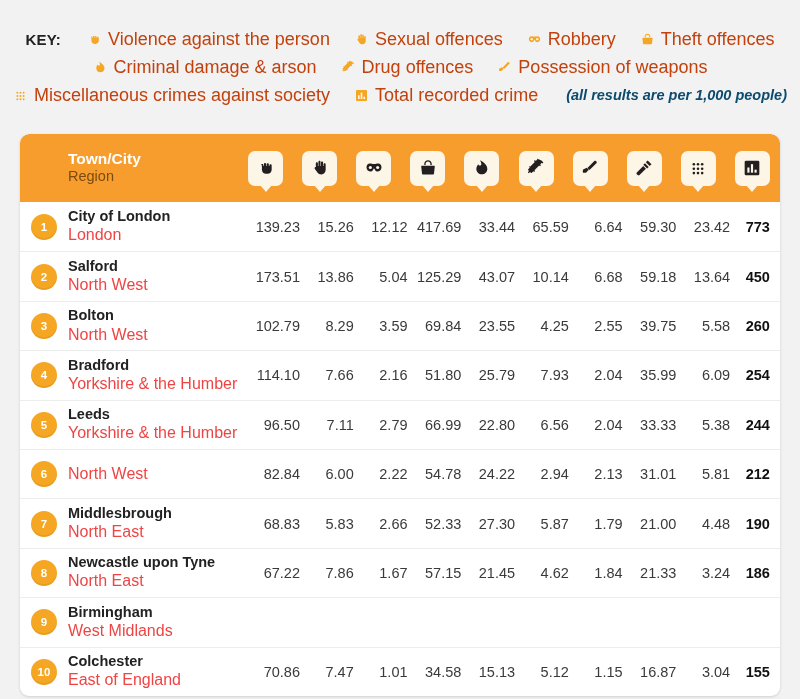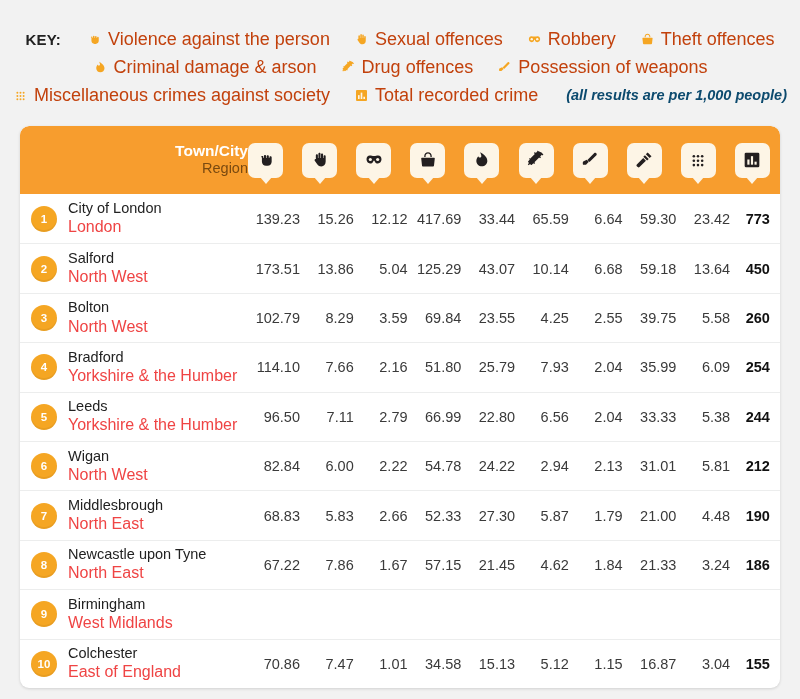--- a/index.html
+++ b/index.html
@@ -23,21 +23,21 @@
   .legend-row {
     display: flex;
     flex-wrap: nowrap;
     justify-content: center;
     align-items: center;
     gap: 24px;
     line-height: 1;
     margin-bottom: 10px;
     white-space: nowrap;
   }
-  .legend-row:last-child { margin-bottom: 8px; }
+  .legend-row:last-child { margin-bottom: 16px; }
 
   .key-label {
     font-size: 15px;
     font-weight: bold;
     color: #222222;
     letter-spacing: .2px;
     margin-right: 2px;
   }
   .legend-item {
     display: inline-flex;
@@ -81,21 +81,20 @@
     display: flex;
     align-items: center;
     height: 68px;
     padding: 0 4px 0 0;
     border-radius: 9px 9px 0 0;
   }
   .th-name {
     width: 228px;
     padding-left: 48px;
     box-sizing: border-box;
-    text-align: right;
   }
   .th-name .t1 {
     font-size: 15.5px;
     font-weight: bold;
     color: #ffffff;
     line-height: 1.15;
   }
   .th-name .t2 {
     font-size: 14.5px;
     color: #7a4a10;
@@ -161,21 +160,21 @@
     align-items: center;
     justify-content: center;
     box-shadow: inset 0 -2px 0 rgba(0,0,0,.05);
   }
   .place {
     width: 180px;
     flex: 0 0 auto;
   }
   .place .city {
     font-size: 14.5px;
-    font-weight: normal;
+    font-weight: bold;
     color: #222222;
     line-height: 1.18;
     white-space: nowrap;
   }
   .place .region {
     font-size: 16px;
     color: #ef4444;
     line-height: 1.25;
     white-space: nowrap;
   }
@@ -508,21 +507,20 @@
           <div class="val">33.33</div>
           <div class="val">5.38</div>
           <div class="val total">244</div>
         </div>
       </div>
       <div class="row">
         <div class="rank">
           <div class="rank-badge">6</div>
         </div>
         <div class="place">
-          <div class="city">Wigan</div>
           <div class="region">North West</div>
         </div>
         <div class="vals">
           <div class="val">82.84</div>
           <div class="val">6.00</div>
           <div class="val">2.22</div>
           <div class="val">54.78</div>
           <div class="val">24.22</div>
           <div class="val">2.94</div>
           <div class="val">2.13</div>

